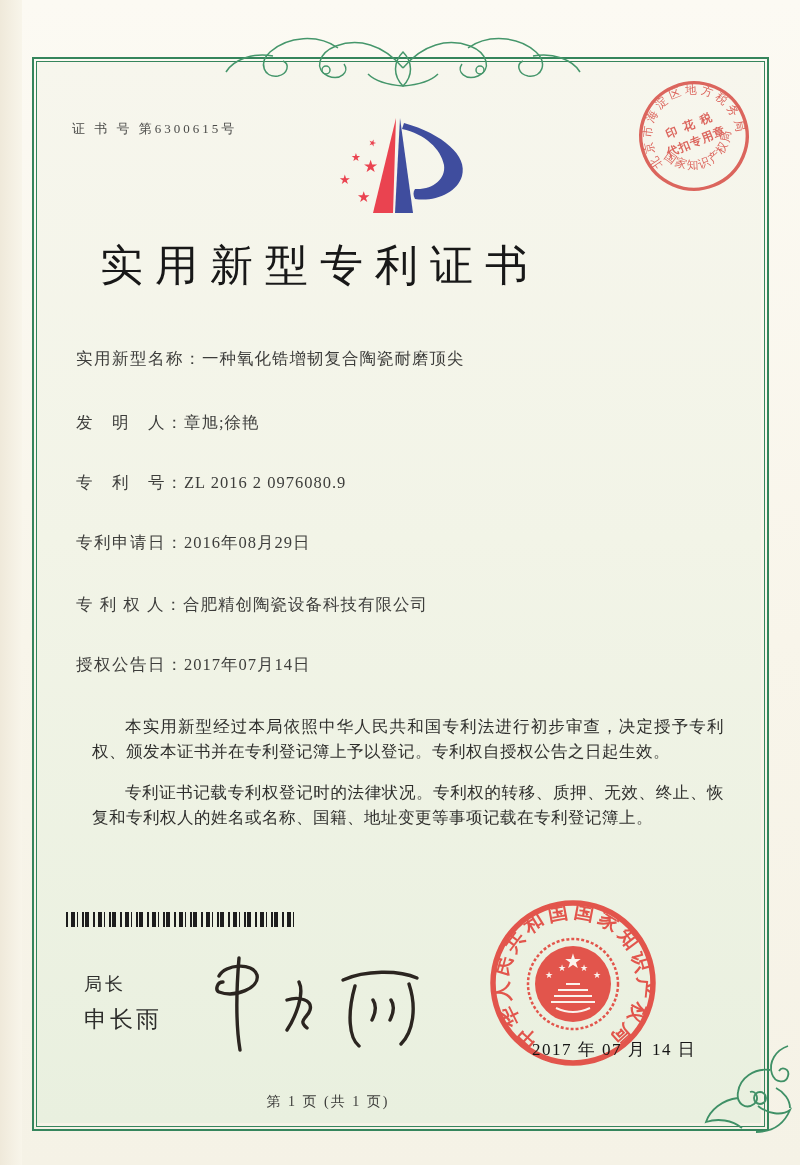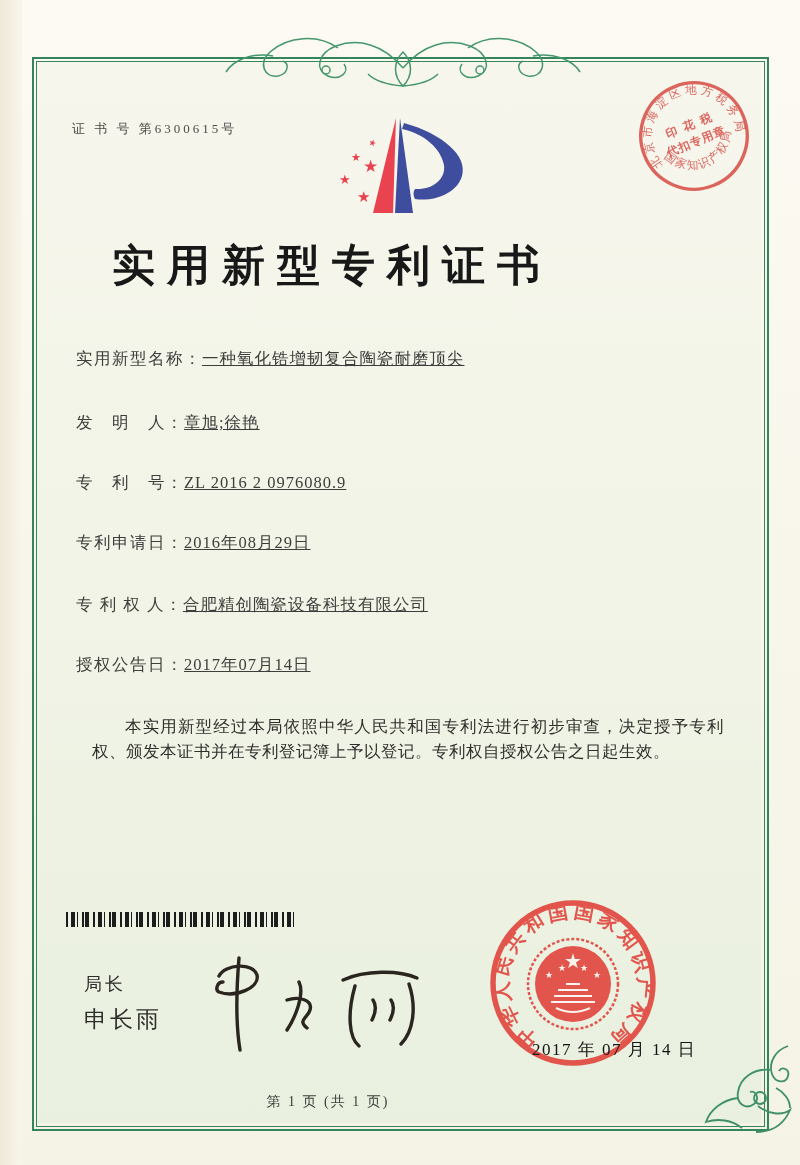--- a/index.html
+++ b/index.html
@@ -20,26 +20,26 @@
     background:linear-gradient(180deg,#f7f6ed 0%,#f2f4e7 45%,#e9f0df 100%);z-index:0;}
   .waves{position:absolute;left:36px;top:61px;z-index:0;opacity:.55;}
 
   .content{position:absolute;inset:0;z-index:2;}
 
   .cert-no{position:absolute;left:72px;top:120px;font-size:13px;letter-spacing:3px;color:#4a4a48;}
 
   .logo{position:absolute;left:325px;top:112px;z-index:2;}
 
   .title{position:absolute;left:0;top:237px;width:640px;text-align:center;
-    font-size:43px;font-weight:bold;letter-spacing:12px;color:#181818;margin-left:12px;}
+    font-size:43px;font-weight:normal;letter-spacing:12px;color:#181818;}
 
   .fields{position:absolute;left:76px;top:348px;width:660px;}
   .field-row{position:absolute;left:0;font-size:16.5px;color:#3d3d3b;white-space:nowrap;}
   .field-row .lbl{letter-spacing:1.5px;}
-  .field-row .val{letter-spacing:1px;text-decoration:underline;}
+  .field-row .val{letter-spacing:1px;}
   .f0{top:0px;} .f1{top:64px;} .f2{top:124px;} .f3{top:184px;} .f4{top:246px;} .f5{top:306px;}
 
   .body-text{position:absolute;left:76px;top:698px;width:664px;color:#2f2f2d;}
   .body-text p{margin:16px;font-size:16.5px;line-height:25px;text-indent:2em;text-align:justify;letter-spacing:.5px;font-family:Liberation Serif, serif;}
 
   .barcode{position:absolute;left:66px;top:912px;width:228px;height:15px;
     background:repeating-linear-gradient(90deg,
       #1d1d1d 0 2px,rgba(0,0,0,0) 2px 5px,
       #1d1d1d 5px 9px,rgba(0,0,0,0) 9px 11px,
       #1d1d1d 11px 12px,rgba(0,0,0,0) 12px 16px,
@@ -132,20 +132,21 @@
       <div class="field-row f0"><span class="lbl">实用新型名称：</span><span class="val">一种氧化锆增韧复合陶瓷耐磨顶尖</span></div>
       <div class="field-row f1"><span class="lbl">发　明　人：</span><span class="val">章旭;徐艳</span></div>
       <div class="field-row f2"><span class="lbl">专　利　号：</span><span class="val">ZL 2016 2 0976080.9</span></div>
       <div class="field-row f3"><span class="lbl">专利申请日：</span><span class="val">2016年08月29日</span></div>
       <div class="field-row f4"><span class="lbl">专 利 权 人：</span><span class="val">合肥精创陶瓷设备科技有限公司</span></div>
       <div class="field-row f5"><span class="lbl">授权公告日：</span><span class="val">2017年07月14日</span></div>
     </div>
 
     <div class="body-text">
       <p>本实用新型经过本局依照中华人民共和国专利法进行初步审查，决定授予专利权、颁发本证书并在专利登记簿上予以登记。专利权自授权公告之日起生效。</p>
+      <p>专利证书记载专利权登记时的法律状况。专利权的转移、质押、无效、终止、恢复和专利权人的姓名或名称、国籍、地址变更等事项记载在专利登记簿上。</p>
     </div>
 
     <div class="barcode"></div>
 
     <div class="officer-title">局长</div>
     <div class="officer-name">申长雨</div>
 
     <svg class="signature" width="245" height="118" viewBox="0 0 245 118">
       <g fill="none" stroke="#2b2520" stroke-width="3.4" stroke-linecap="round">
         <path d="M44 16 C42 40 40 78 45 108"></path>

